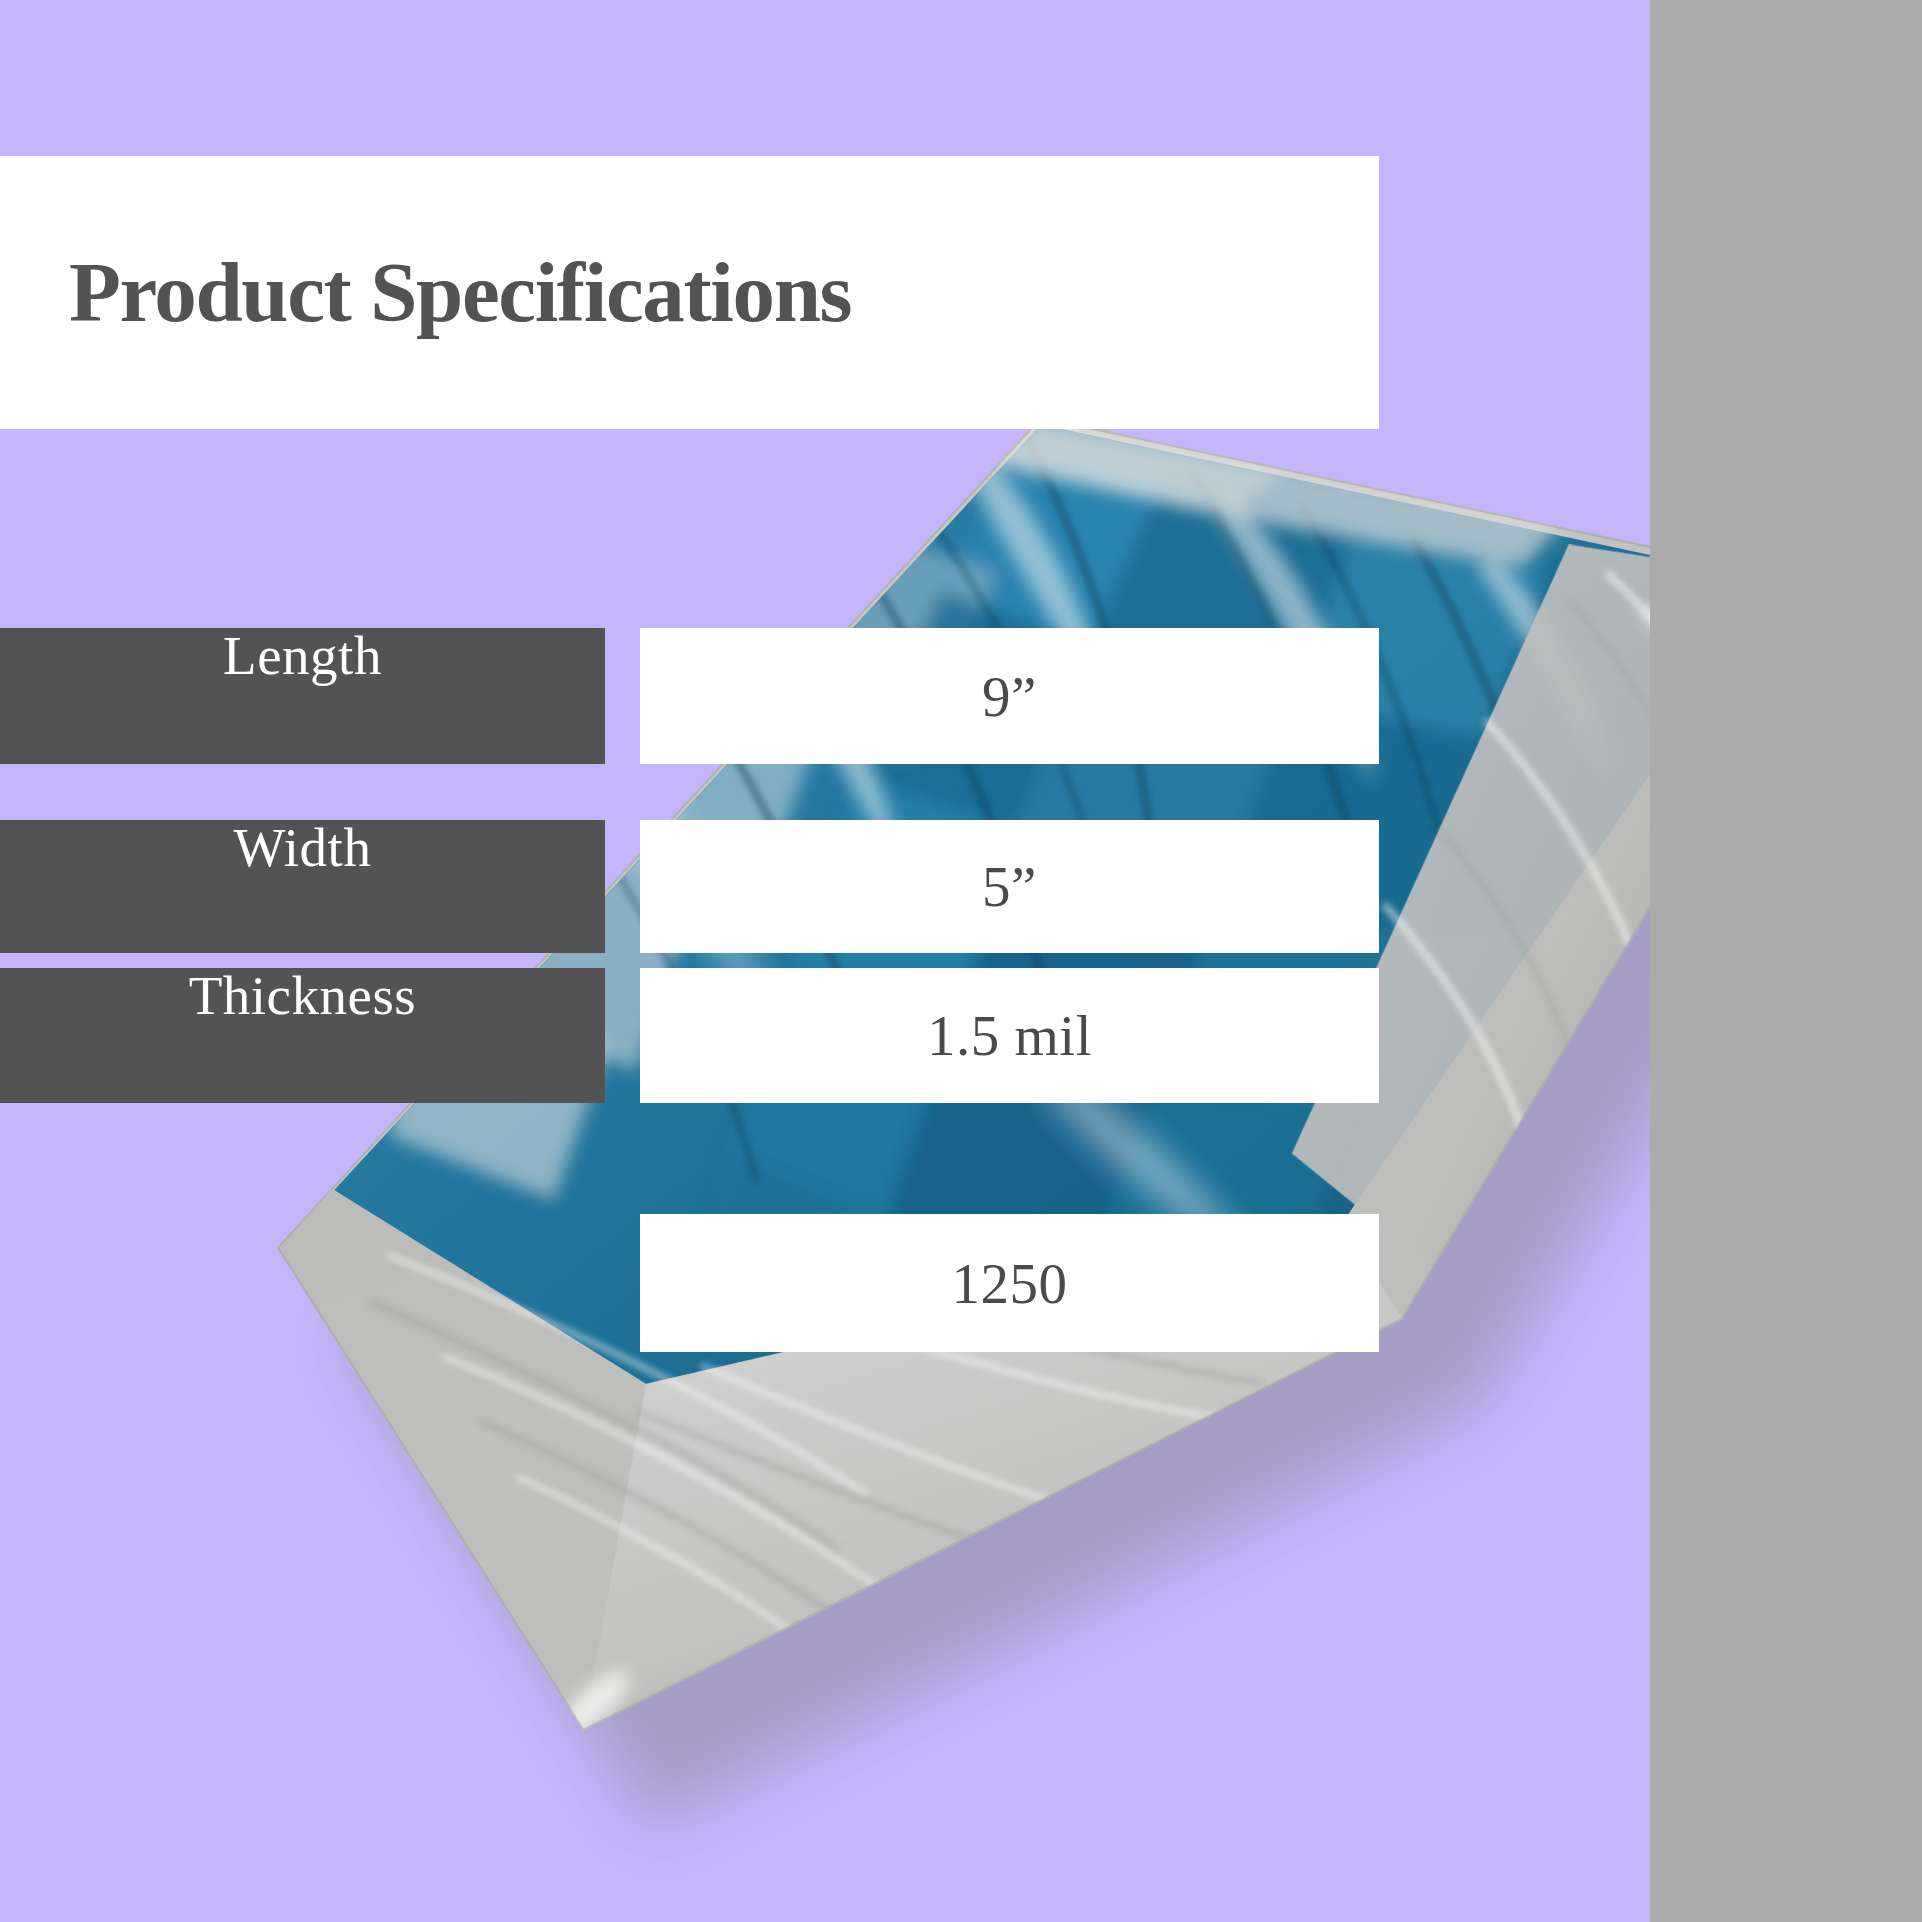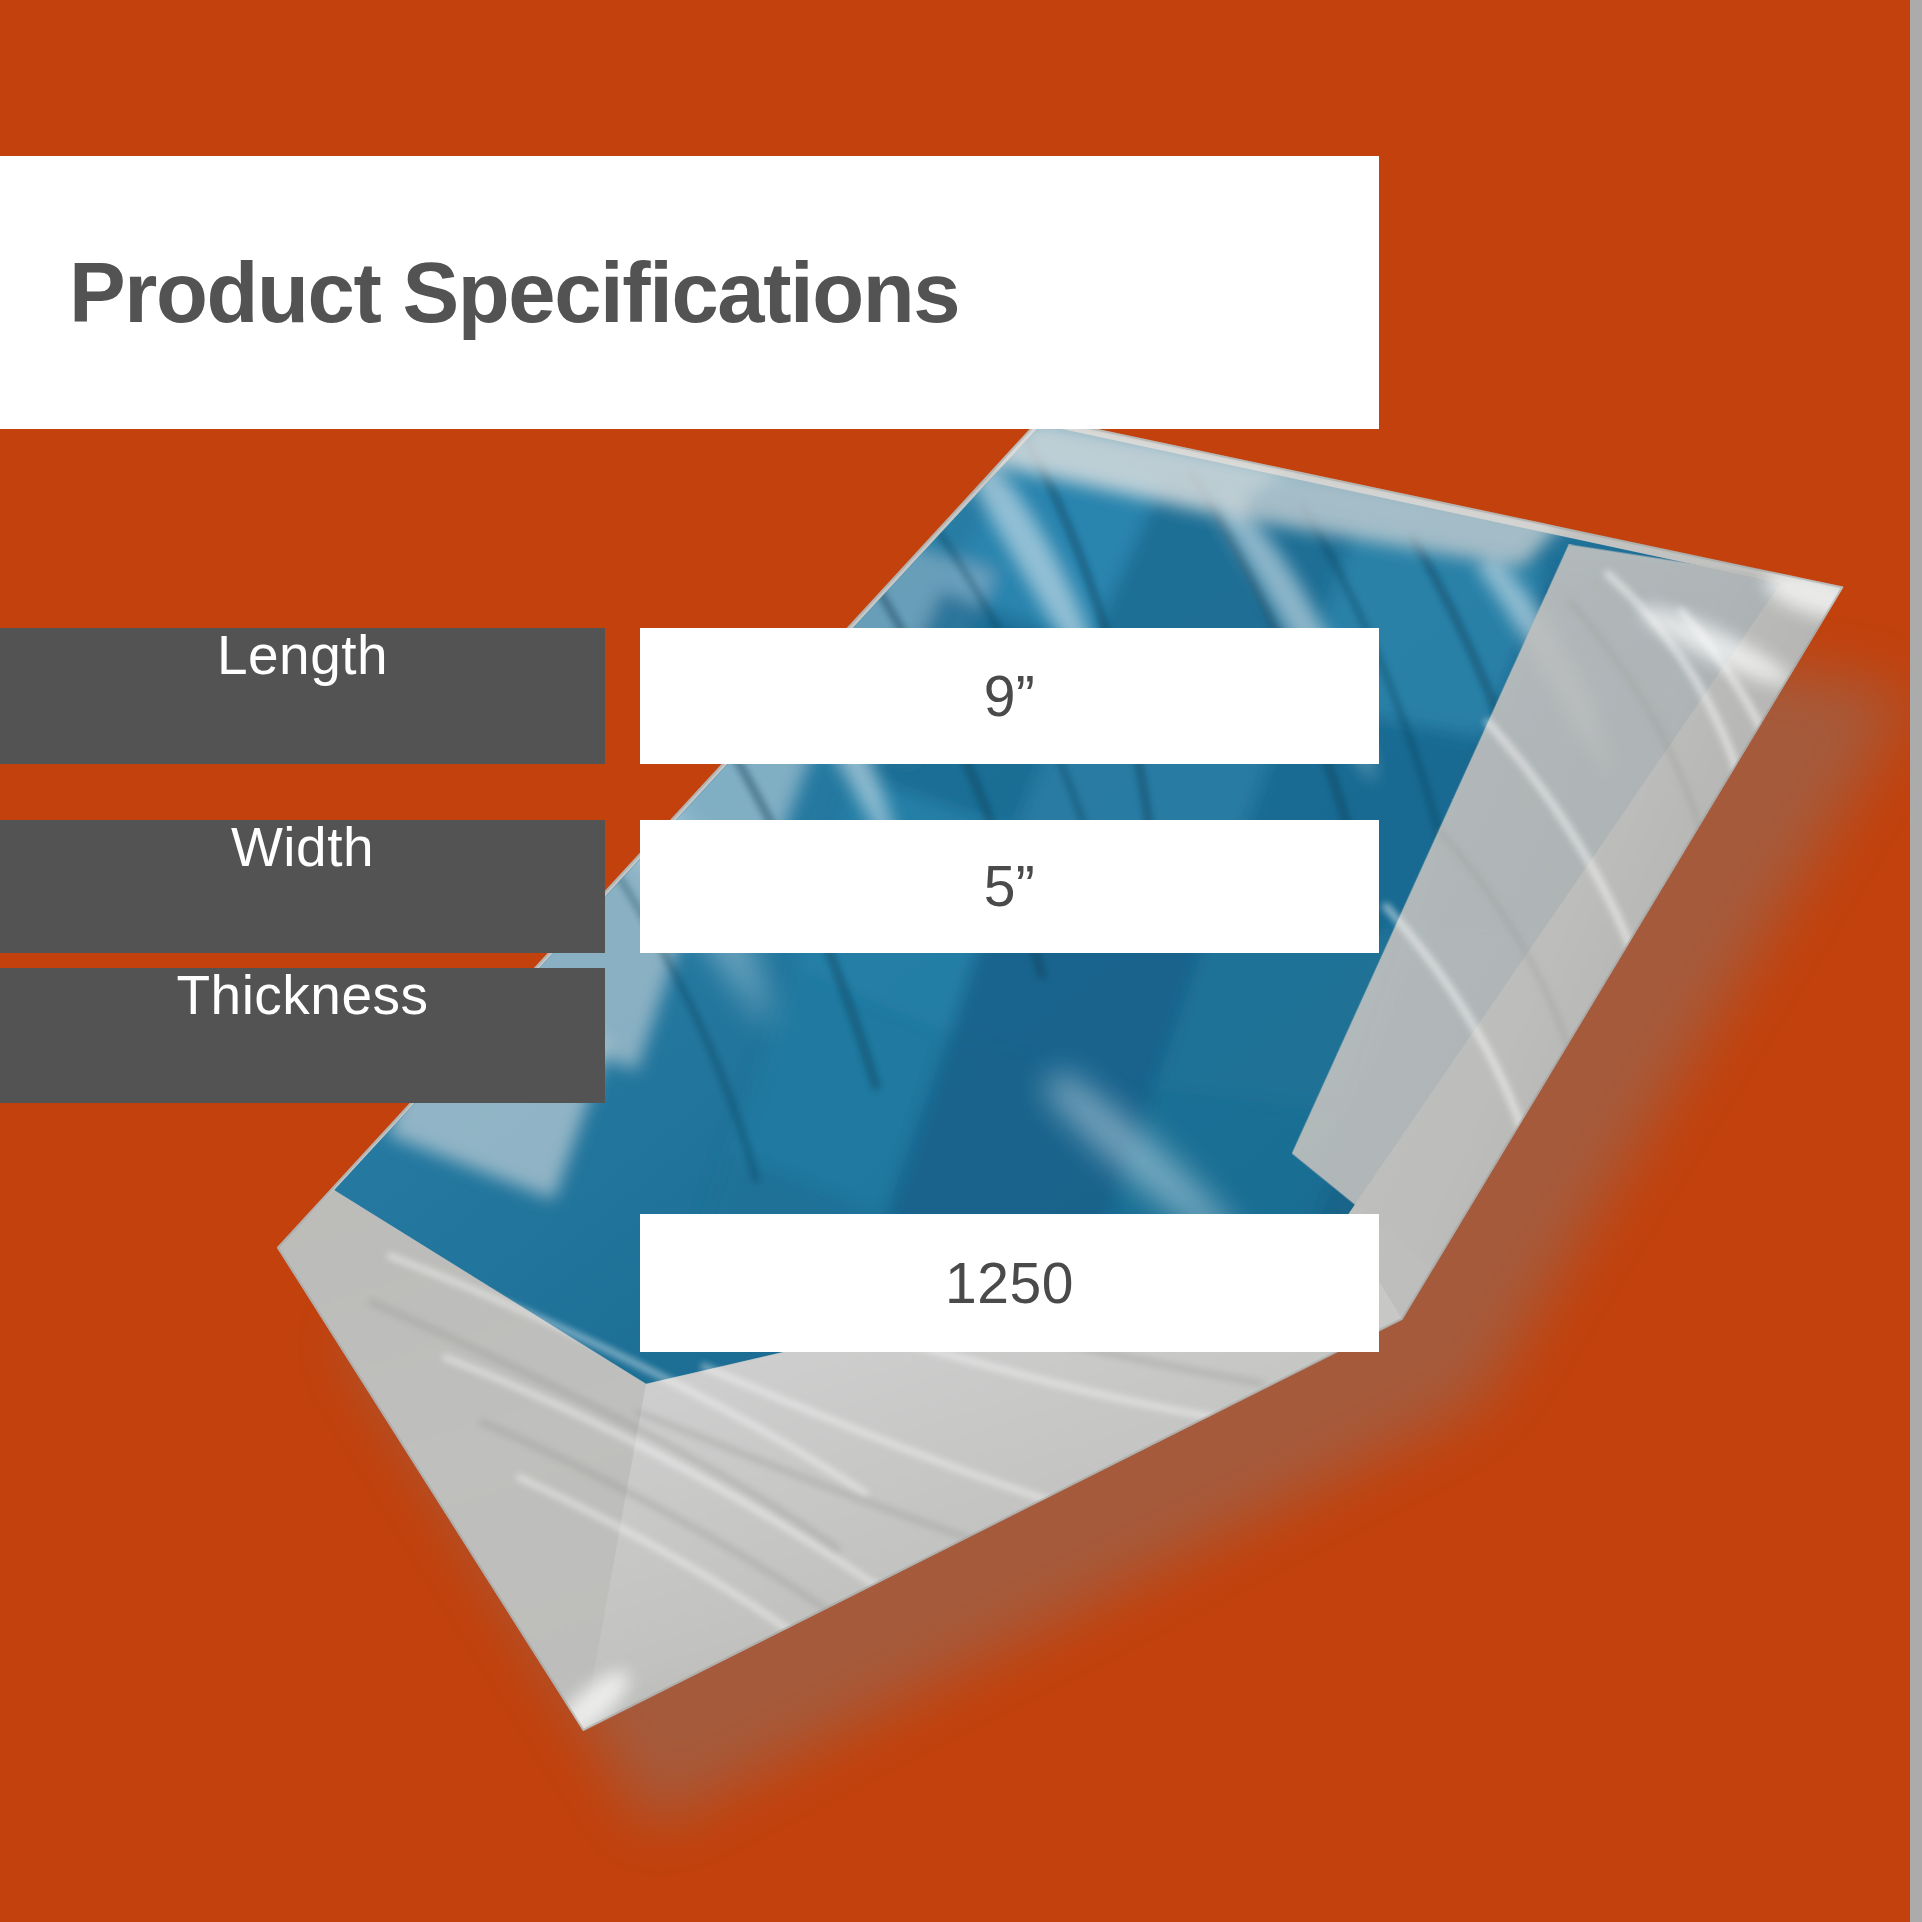--- a/index.html
+++ b/index.html
@@ -2,25 +2,25 @@
 <html style="font-size:14.8px"><head>
 <meta charset="utf-8">
 <style>
   html, body {
     margin: 0;
     padding: 0;
     background: #ababab;
   }
   #canvas {
     position: relative;
-    width: 1910px;
+    width: 1650px;
     height: 1922px;
-    background: #c2410c;
+    background: #c4b5fd;
     overflow: hidden;
-    font-family: Liberation Sans, sans-serif;
+    font-family: Liberation Serif, serif;
   }
 
   
   #product-photo {
     position: absolute;
     left: 0; top: 0;
     width: 1922px; height: 1922px;
     overflow: hidden;
   }
   #product-photo svg { display: block; width: 1922px; height: 1922px; }
@@ -284,20 +284,23 @@
       </div>
       <div class="spec-value">
         <span>5”</span>
       </div>
     </div>
 
     <div class="spec-row" id="row-2">
       <div class="spec-label">
         <span>Thickness</span>
       </div>
+      <div class="spec-value">
+        <span>1.5 mil</span>
+      </div>
     </div>
 
     <div class="spec-row" id="row-3">
       <div class="spec-value">
         <span>1250</span>
       </div>
     </div>
 
   </div>
 </div>

